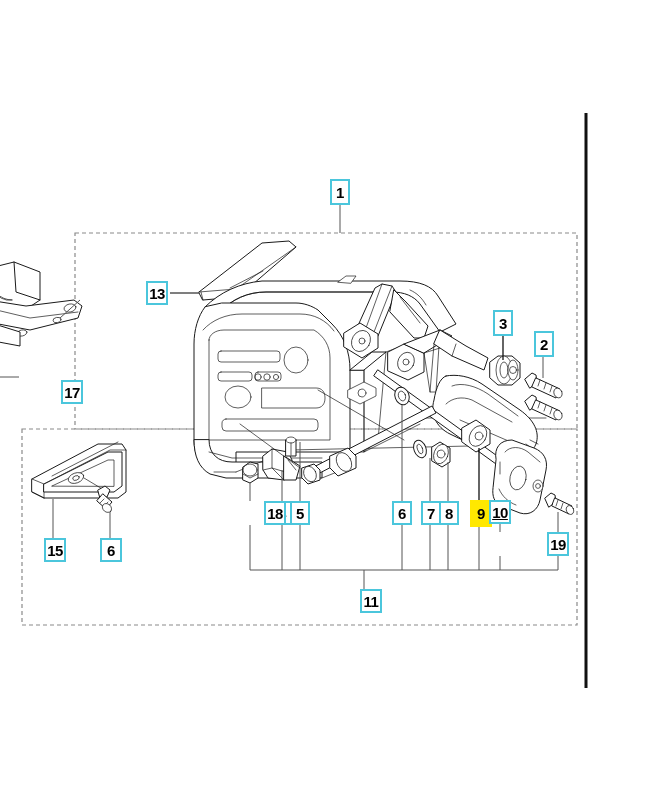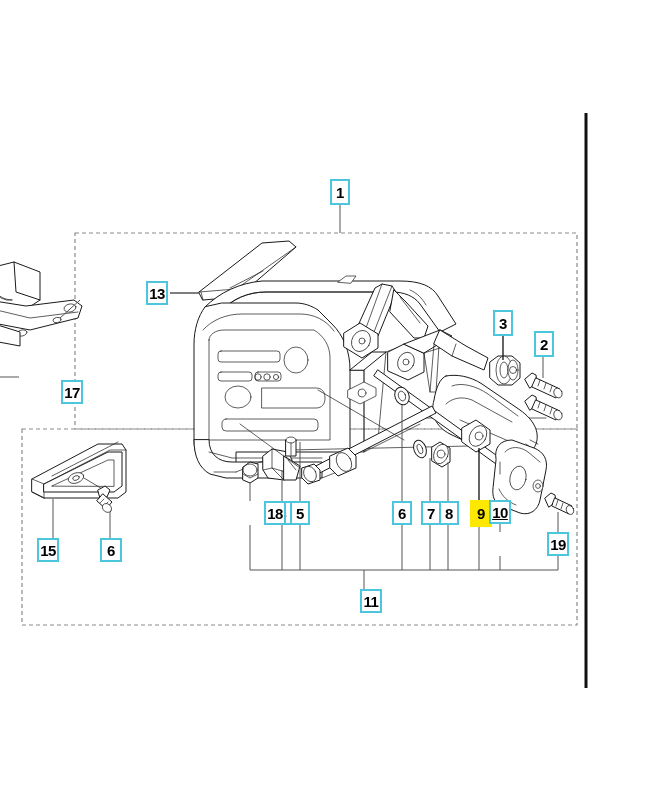--- a/index.html
+++ b/index.html
@@ -392,19 +392,19 @@
   <div class="callout w2" style="left:489px; top:500px;text-decoration:underline;">10</div>
 
   <div class="callout w2" style="left:352px; top:589px;margin-left:8px;">11</div>
 
   <div class="callout w2" style="left:547px; top:532px;">19</div>
 
   <div class="callout w2" style="left:146px; top:281px;">13</div>
 
   <div class="callout w2" style="left:100px; top:538px;">6</div>
 
-  <div class="callout w2" style="left:37px; top:538px;">15</div>
+  <div class="callout w2" style="left:44px; top:538px;">15</div>
 
   <div class="callout w2" style="left:19px; top:380px;margin-left:42px;">17</div>
 
   <div class="callout w2" style="left:238px; top:501px;margin-left:26px;">18</div>
 
 </div>
 
 </body></html>

